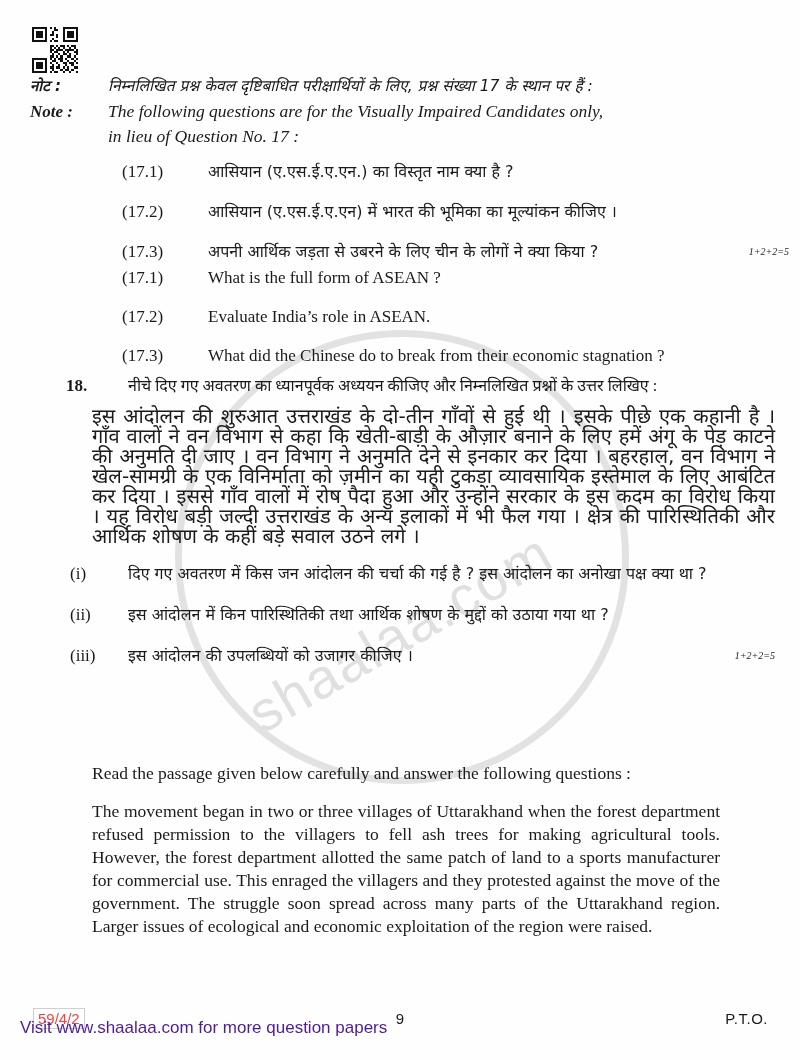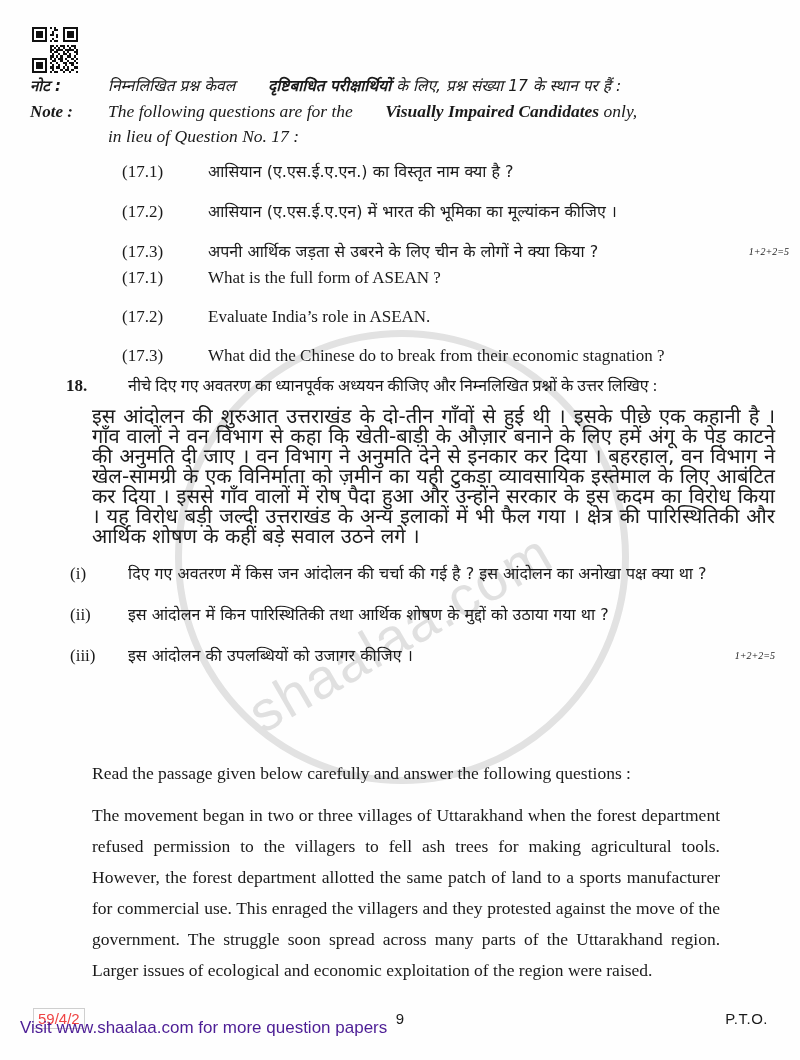--- a/index.html
+++ b/index.html
@@ -98,21 +98,21 @@
     font-style: italic;
     font-size: 17.5px;
     line-height: 25px;
   }
   .note-text.hi {
     font-family: "DejaVu Sans", sans-serif;
     font-size: 15.5px;
     line-height: 25px;
     font-style: italic;
   }
-  .note-text b { font-weight: bold; margin-left: 28px; }
+  .note-text b { font-weight: normal; }
   .note-cont {
     margin-left: 78px;
     font-style: italic;
     font-size: 17.5px;
     line-height: 25px;
   }
 
   
   .qlist {
     position: absolute;
@@ -223,21 +223,21 @@
   }
   .eng-intro {
     font-size: 17.5px;
     line-height: 23px;
     text-align: justify;
     text-align-last: left;
   }
   .eng-passage {
     margin-top: 15px;
     font-size: 17.5px;
-    line-height: 31px;
+    line-height: 23px;
     text-align: justify;
     text-align-last: left;
   }
 
   
   .footer {
     position: absolute;
     left: 0;
     top: 1008px;
     width: 800px;

